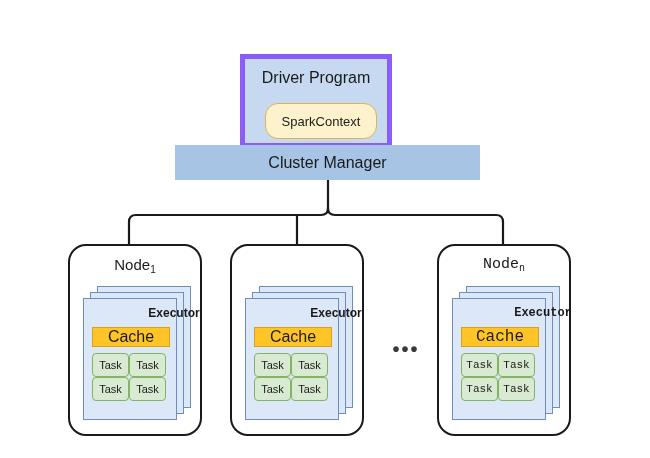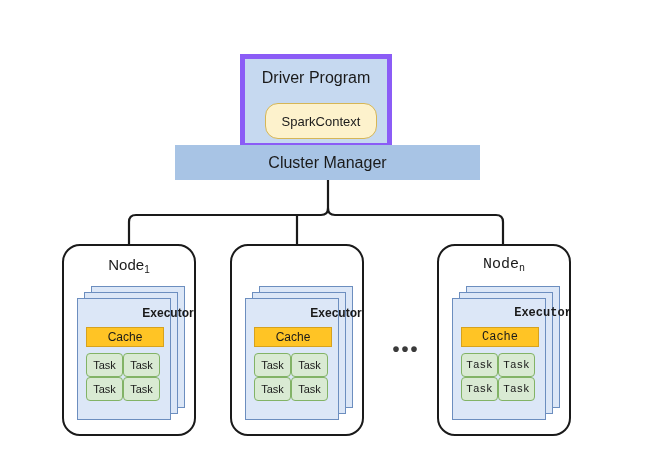--- a/index.html
+++ b/index.html
@@ -92,21 +92,21 @@
   .node-box {
     position: absolute;
     top: 244px;
     width: 134px;
     height: 192px;
     background: #ffffff;
     border: 2.5px solid #1a1a1a;
     border-radius: 18px;
     box-sizing: border-box;
   }
-  #node-1 { left: 62px; padding-left: 16px; }
+  #node-1 { left: 68px; padding-left: 16px; }
   #node-2 { left: 230px; }
   #node-3 { left: 437px; font-family: Liberation Mono, monospace; }
 
   .node-label {
     position: absolute;
     left: 0;
     top: 10px;
     width: 100%;
     text-align: center;
     font-size: 15px;
@@ -173,21 +173,21 @@
     left: 8px;
     top: 28px;
     width: 78px;
     height: 20px;
     background: #FFC425;
     border: 1px solid #D6A21E;
     box-sizing: border-box;
     display: flex;
     align-items: center;
     justify-content: center;
-    font-size: 12px;
+    font-size: 16px;
     color: #1a1a1a;
   }
   .task-grid {
     position: absolute;
     left: 8px;
     top: 54px;
     width: 78px;
     height: 60px;
     display: grid;
     grid-template-columns: 37px 37px;

